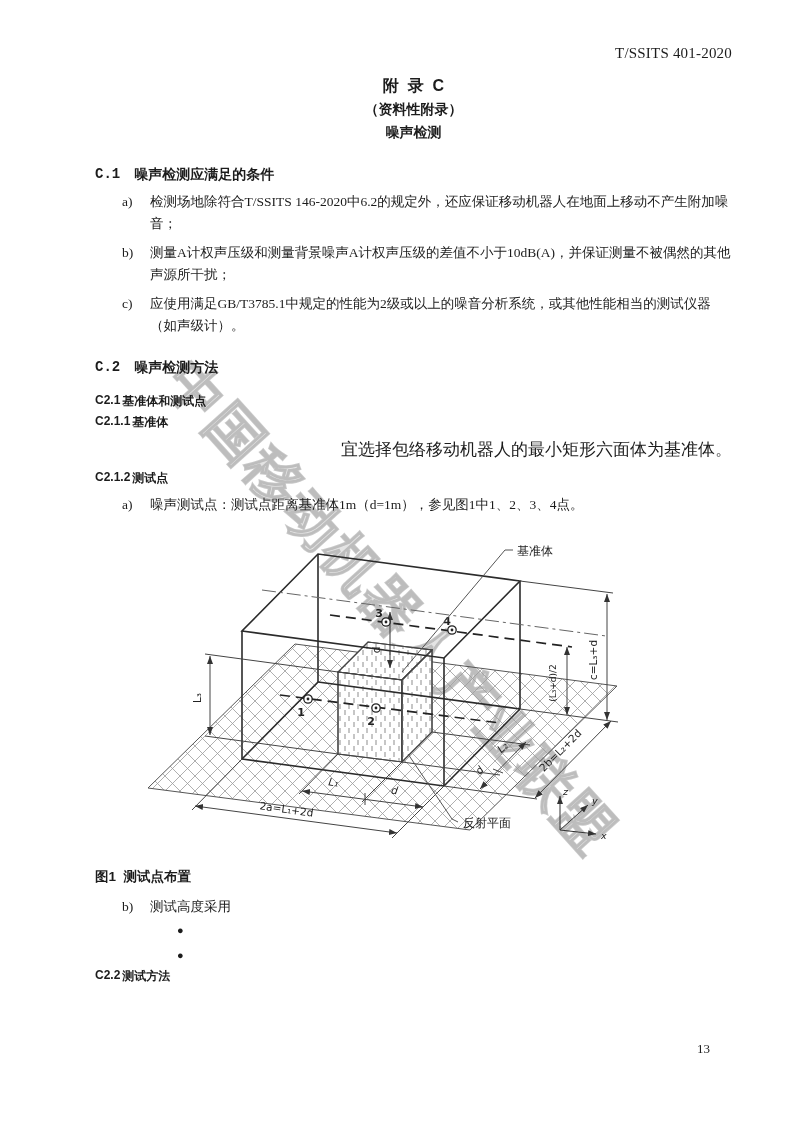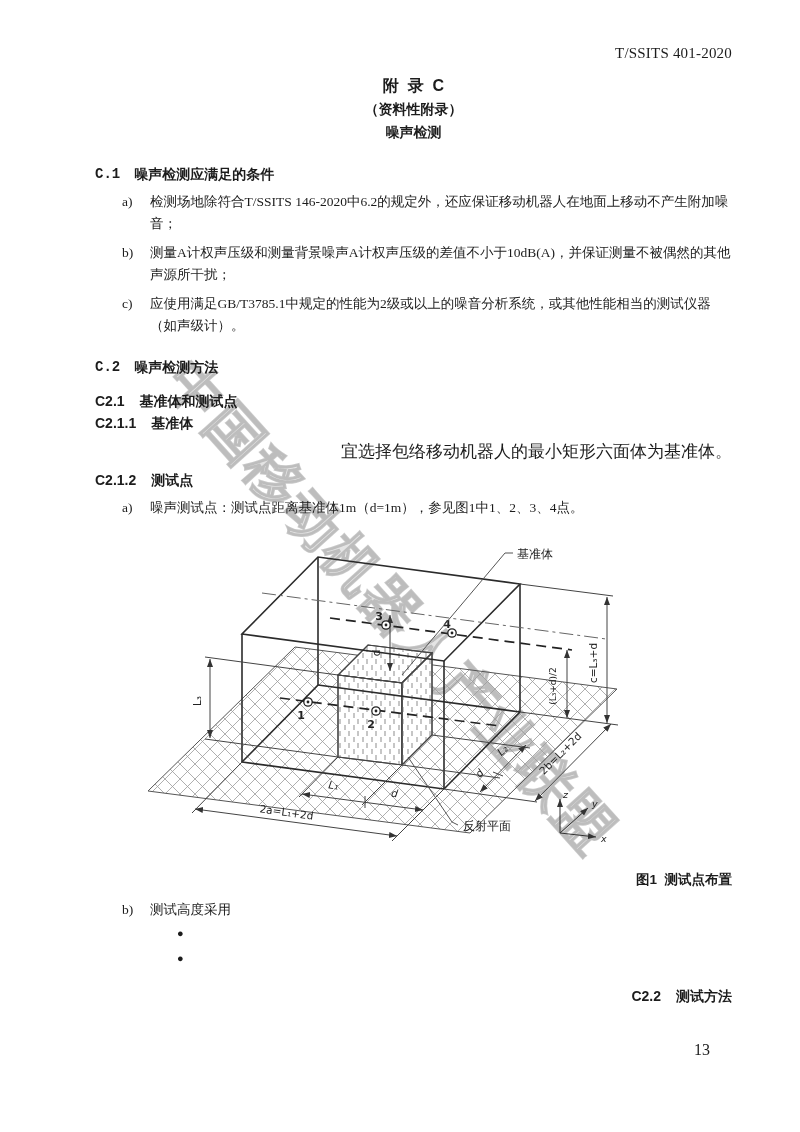--- a/index.html
+++ b/index.html
@@ -11,34 +11,34 @@
   .content{position:relative;z-index:2;padding:0 68px 0 95px;}
   .doc-header{margin-top:45px;text-align:right;font-size:15px;font-weight:400;
     font-family:"Liberation Serif","DejaVu Serif",serif;letter-spacing:.2px;}
   .title-block{margin-top:12px;text-align:center;
     font-family:"Liberation Sans","DejaVu Sans",sans-serif;font-weight:700;}
   .title-line1{font-size:16px;line-height:24px;}
   .title-line2{font-size:14px;line-height:23px;}
   .title-line3{font-size:14px;line-height:23px;}
   .h1{display:flex;gap:14px;font-family:Liberation Mono, monospace;
     font-weight:700;font-size:14px;}
-  .h2{display:flex;gap:15px;font-family:"Liberation Sans","DejaVu Sans",sans-serif;
-    font-weight:700;font-size:14px;}
+  .h2{display:flex;gap:2px;font-family:"Liberation Sans","DejaVu Sans",sans-serif;
+    font-weight:700;font-size:12px;}
   .item{display:flex;margin-top:7px;font-size:13.5px;line-height:22px;}
   .item .lbl{width:28px;flex:0 0 28px;margin-left:27px;}
   .item .txt{flex:1;}
   .body-indent{margin-top:8px;margin-left:22px;font-size:17px;line-height:22px;text-align:right;}
   .bullets{margin-left:82px;font-size:13.5px;line-height:25px;}
   .bullet-row{display:flex;}
   .bullet-row .dot{width:30px;flex:0 0 30px;font-size:11px;line-height:25px;}
   .figure-wrap{margin-top:4px;height:340px;position:relative;}
   .figure-wrap svg{position:absolute;left:45px;top:-2px;}
-  .fig-caption{margin-top:8px;text-align:right;font-family:"Liberation Sans","DejaVu Sans",sans-serif;
+  .fig-caption{margin-top:8px;text-align:left;font-family:"Liberation Sans","DejaVu Sans",sans-serif;
     font-weight:700;font-size:13.5px;}
-  .page-number{position:absolute;top:1041px;right:90px;font-size:16px;z-index:2;}
+  .page-number{position:absolute;top:1041px;right:90px;font-size:13px;z-index:2;}
   .watermark{
     position:absolute;left:205px;top:345px;z-index:1;white-space:nowrap;
     font-family:"Liberation Sans","DejaVu Sans",sans-serif;font-weight:700;
     font-size:56px;letter-spacing:2px;
     color:rgba(165,165,165,0.30);
     -webkit-text-stroke:1.5px rgba(150,150,150,0.5);
     transform:rotate(48deg);transform-origin:0 0;pointer-events:none;
   }
   svg text{font-family:"DejaVu Sans","Liberation Sans",sans-serif;fill:#222;}
   .dim-t{font-size:10.5px;}
@@ -244,21 +244,21 @@
     </div>
     <div class="bullets">
       <div class="bullet-row">
         <span class="dot">●</span>
       </div>
       <div class="bullet-row">
         <span class="dot">●</span>
       </div>
     </div>
 
-    <div class="h2" style="margin-top:17px;justify-content:flex-end;">
+    <div class="h2" style="margin-top:0;">
       <span>C2.2</span>
       <span>测试方法</span>
     </div>
 
   </div>
 
   <div class="page-number">13</div>
 </div>
 
 </body></html>

